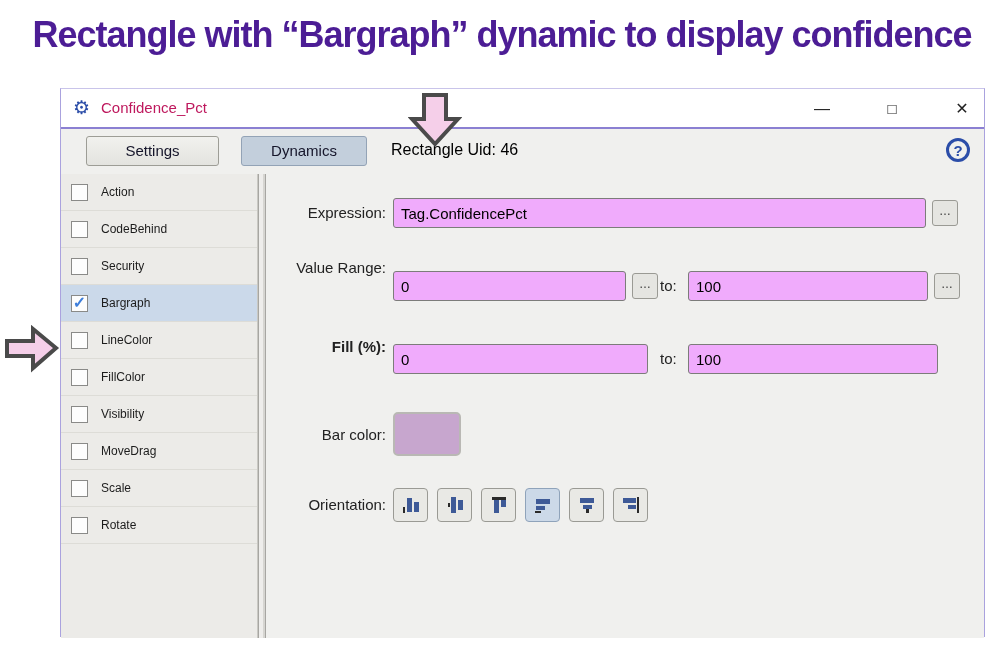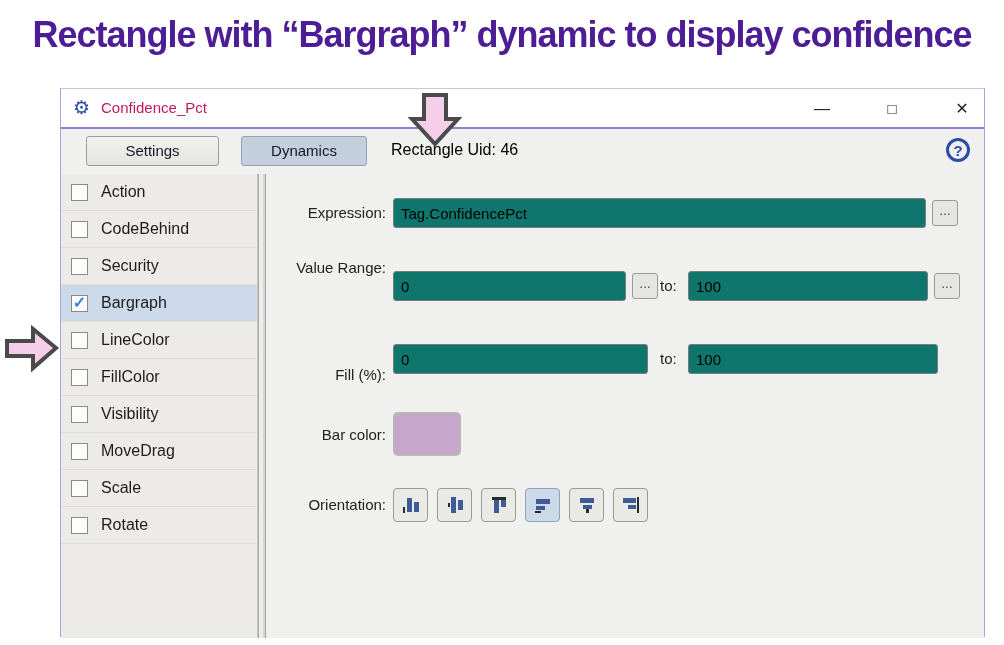--- a/index.html
+++ b/index.html
@@ -32,27 +32,27 @@
 
   
   .content { position:absolute; left:0; top:85px; width:100%; height:464px; display:flex; }
 
   .sidebar { width:197px; height:100%; background:#ecebe8; border-right:1px solid #c9c8c3; }
   .side-row { height:37px; display:flex; align-items:center; border-bottom:1px solid #dddcd7; cursor:pointer; }
   .side-row.sel { background:#cbd9ea; }
   .cb { width:17px; height:17px; background:#fdfdfd; border:1px solid #8a8a88; margin-left:10px;
     display:flex; align-items:center; justify-content:center; }
   .cb .check { color:#3d7edb; font-size:16px; font-weight:bold; line-height:14px; }
-  .side-label { margin-left:13px; font-size:16px; color:#1c1c1c; }
+  .side-label { margin-left:13px; font-size:12px; color:#1c1c1c; }
 
   .splitter { width:8px; height:100%; background:#eeede b; background:#eeedeb; border-left:1px solid #a7a6a2; border-right:1px solid #a7a6a2; box-shadow:inset -2px 0 0 #d6d5d1; cursor:col-resize; }
 
   .main { position:relative; flex:1; background:#f0f0ee; }
   .flabel { position:absolute; left:0; width:120px; text-align:right; font-size:15px; color:#222; }
-  .tinput { position:absolute; height:30px; background:#0f766e; border:1px solid #7c7c7a; border-radius:3px;
+  .tinput { position:absolute; height:30px; background:#f0abfc; border:1px solid #7c7c7a; border-radius:3px;
     font-size:15px; color:#000; padding:0 7px; font-family:"Liberation Sans",sans-serif; }
   .browse { position:absolute; width:26px; height:26px; background:#e5e5e1; border:1px solid #9a9a94; border-radius:3px;
     font-size:12px; color:#333; line-height:20px; text-align:center; cursor:pointer; }
   .tolabel { position:absolute; font-size:15px; color:#222; }
   .swatch { position:absolute; left:127px; top:238px; width:68px; height:44px; border:2px solid #b9b8b4; border-radius:5px; cursor:pointer; }
   .oribtn { position:absolute; top:314px; width:35px; height:34px; background:#e9e9e5; border:1px solid #9a9a94;
     border-radius:4px; display:flex; align-items:center; justify-content:center; cursor:pointer; }
   .oribtn.selected { background:#ccd9e8; border-color:#8fa3ba; }
 
   
@@ -137,21 +137,21 @@
       <input class="tinput" style="left: 127px; top: 24px; width: 533px;" value="Tag.ConfidencePct">
       <div class="browse" style="left:666px; top:26px;">…</div>
 
       <div class="flabel" style="top:85px;">Value Range:</div>
       <input class="tinput" style="left: 127px; top: 97px; width: 233px;" value="0">
       <div class="browse" style="left:366px; top:99px;">…</div>
       <div class="tolabel" style="left:394px; top:103px;">to:</div>
       <input class="tinput" style="left: 422px; top: 97px; width: 240px;" value="100">
       <div class="browse" style="left:668px; top:99px;">…</div>
 
-      <div class="flabel" style="top:192px;">Fill (%):</div>
+      <div class="flabel" style="top:164px;font-weight:bold;">Fill (%):</div>
       <input class="tinput" style="left: 127px; top: 170px; width: 255px;" value="0">
       <div class="tolabel" style="left:394px; top:176px;">to:</div>
       <input class="tinput" style="left: 422px; top: 170px; width: 250px;" value="100">
 
       <div class="flabel" style="top:252px;">Bar color:</div>
       <div class="swatch" style="background-color: rgb(199, 166, 206);"></div>
 
       <div class="flabel" style="top:322px;">Orientation:</div>
 
       <div class="oribtn" style="left:127px;">

